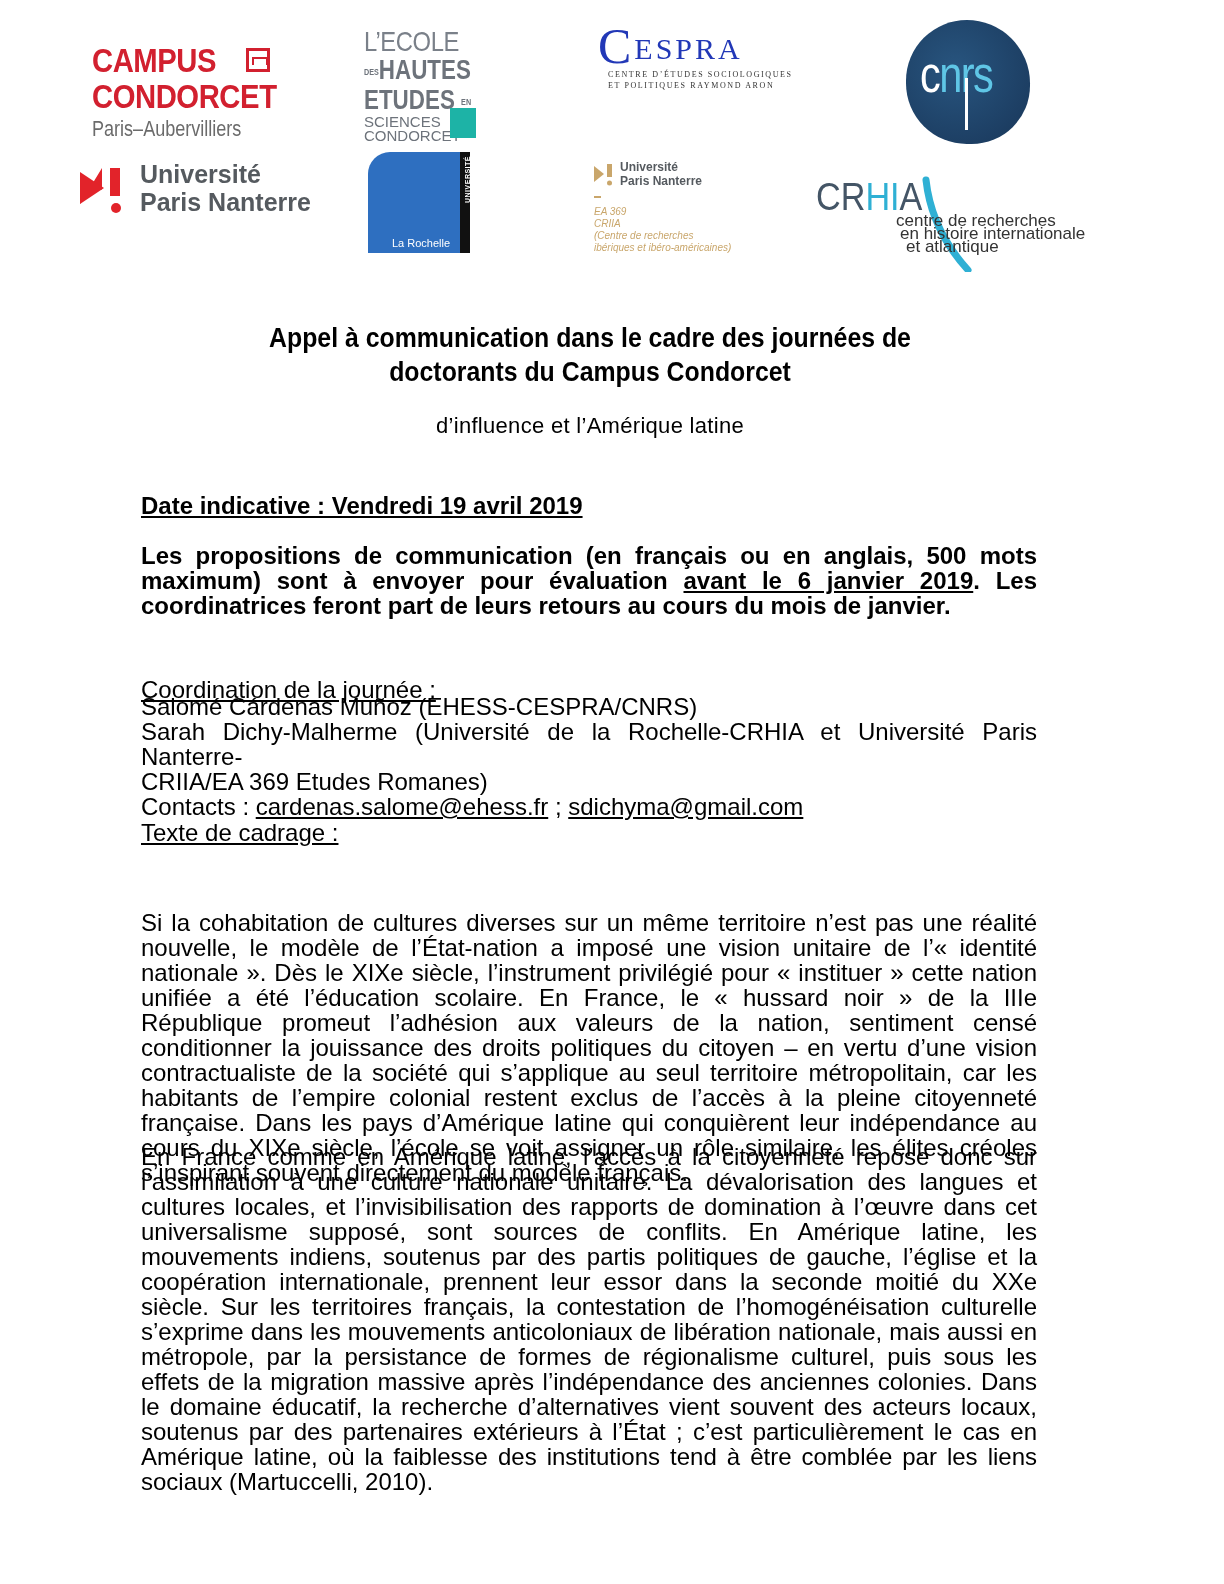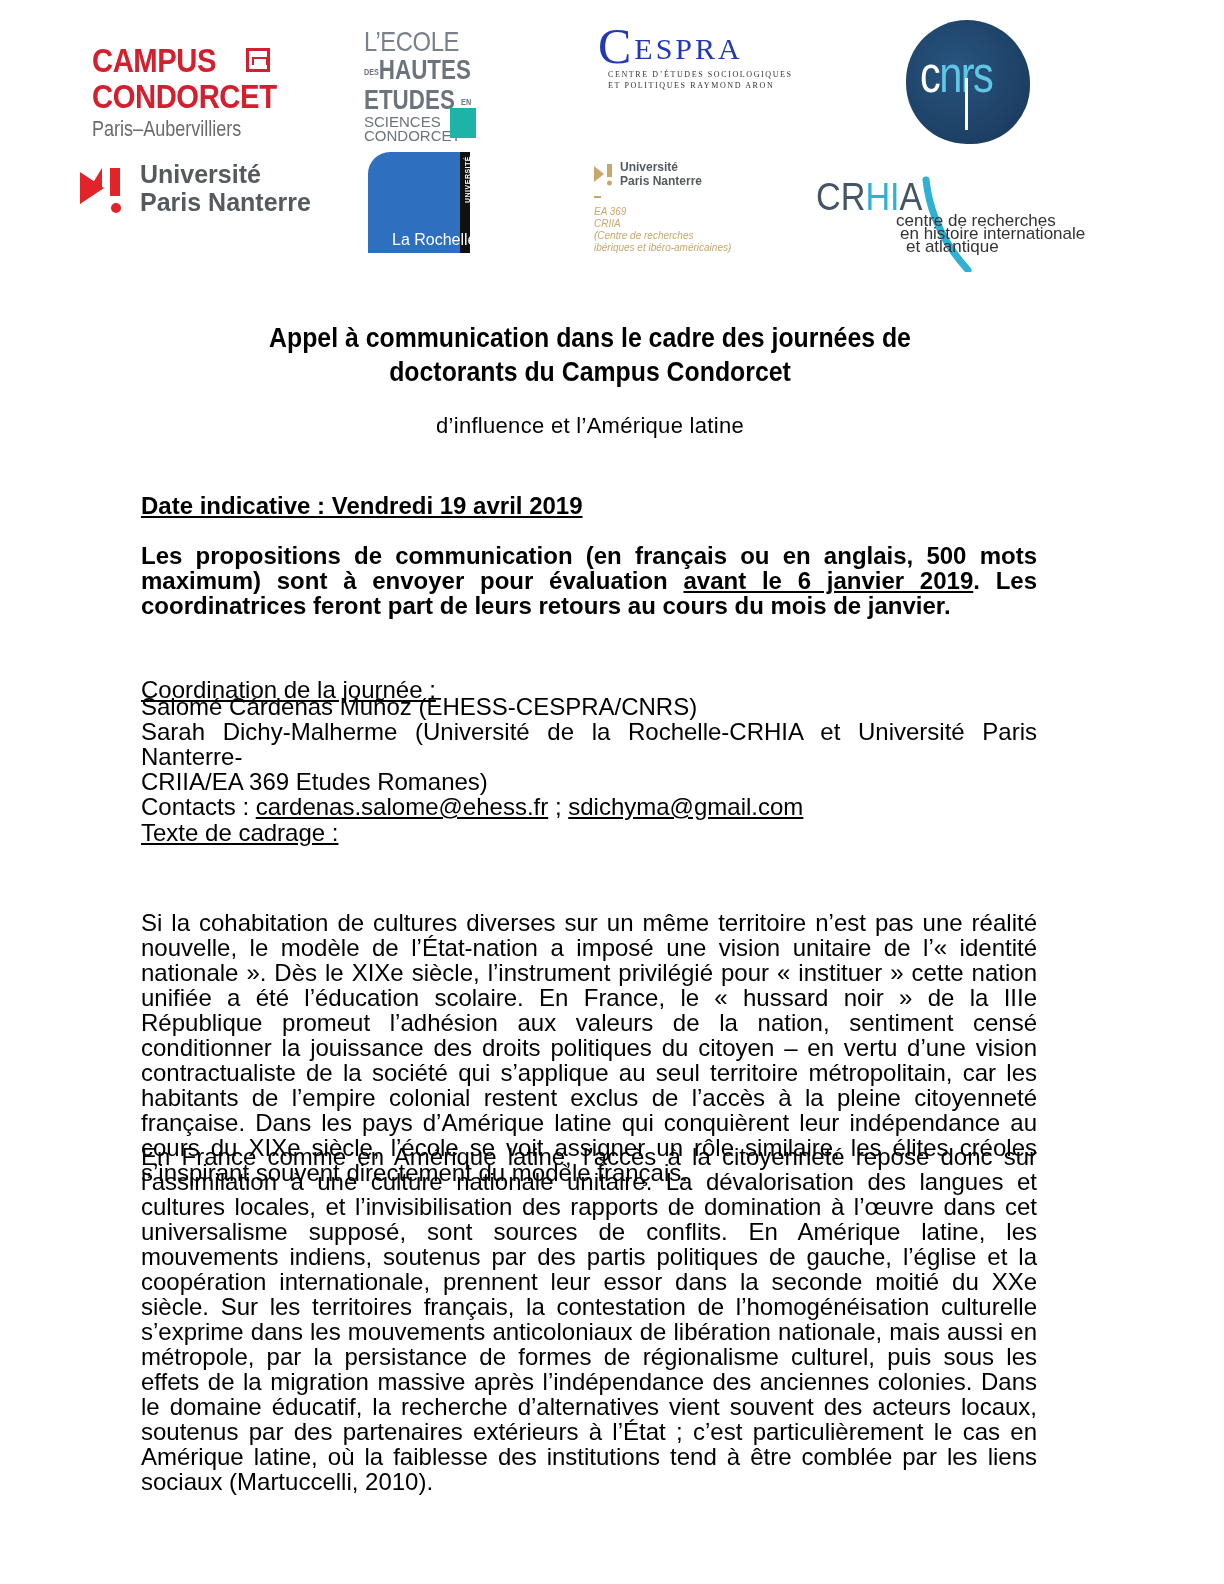--- a/index.html
+++ b/index.html
@@ -39,21 +39,21 @@
   .lg-upn { left: 80px; top: 160px; width: 260px; height: 60px; }
   .lg-upn .mark { position: absolute; left: 0; top: 4px; width: 50px; height: 50px; }
   .lg-upn .t1, .lg-upn .t2 { position: absolute; left: 60px; color: #555a5f; font-weight: bold; font-size: 25px; line-height: 28px; white-space: nowrap; }
   .lg-upn .t1 { top: 0; } .lg-upn .t2 { top: 28px; }
 
   
   .lg-lr { left: 368px; top: 152px; width: 102px; height: 101px; }
   .lg-lr .blue { position: absolute; left: 0; top: 0; width: 92px; height: 101px; background: #2e6fc0; border-top-left-radius: 22px; }
   .lg-lr .black { position: absolute; right: 0; top: 0; width: 10px; height: 101px; background: #111; }
   .lg-lr .vert { position: absolute; right: -1px; top: 4px; color: #fff; font-size: 7px; font-weight: bold; writing-mode: vertical-rl; transform: rotate(180deg); letter-spacing: 0.5px; }
-  .lg-lr .lbl { position: absolute; left: 24px; bottom: 4px; color: #fff; font-size: 16px; white-space: nowrap; }
+  .lg-lr .lbl { position: absolute; left: 24px; bottom: 4px; color: #fff; font-size: 11px; white-space: nowrap; }
 
   
   .lg-criia { left: 594px; top: 160px; width: 200px; color: #c9a66b; }
   .lg-criia .mark { position: absolute; left: 0; top: 2px; width: 22px; height: 24px; }
   .lg-criia .t1, .lg-criia .t2 { position: absolute; left: 26px; color: #555a5f; font-weight: bold; font-size: 12px; line-height: 14px; white-space: nowrap; }
   .lg-criia .t1 { top: 0; } .lg-criia .t2 { top: 14px; }
   .lg-criia .dash { position: absolute; left: 0; top: 36px; width: 7px; height: 2px; background: #c9a66b; }
   .lg-criia .body { position: absolute; left: 0; top: 46px; font-size: 10px; line-height: 12px; white-space: nowrap; font-style: italic; }
 
   

